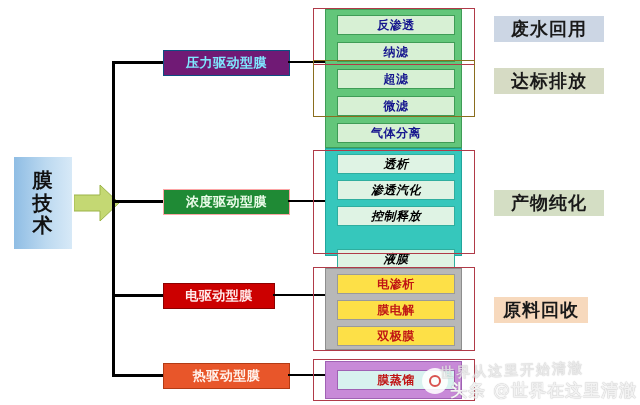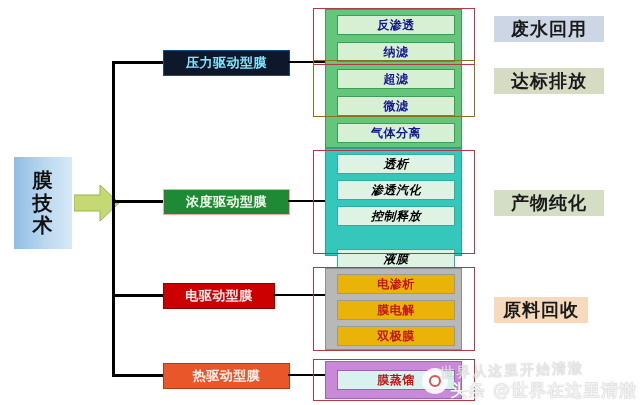--- a/index.html
+++ b/index.html
@@ -29,41 +29,41 @@
   .spine{position:absolute;background:#000;}
 
   
   .cat{
     position:absolute;height:24px;
     display:flex;align-items:center;justify-content:center;
     font-size:13px;font-weight:700;letter-spacing:.5px;
     font-family:"DejaVu Serif", serif;
     white-space:nowrap;
   }
-  .cat-1{left:163px;top:50px;width:125px;background:#0f172a;color:#7fe8ff;border:1px solid #0d4f82;}
+  .cat-1{left:163px;top:50px;width:125px;background:#701a75;color:#7fe8ff;border:1px solid #0d4f82;}
   .cat-2{left:163px;top:189px;width:125px;background:#1f8a35;color:#eafbe8;border:1px solid #fca5a5;}
   .cat-3{left:163px;top:283px;width:110px;background:#cc0000;color:#ffe9e9;border:1px solid #8d0000;}
   .cat-4{left:163px;top:363px;width:125px;background:#e8562a;color:#fff2ec;border:1px solid #b23b15;}
 
   
   .group{position:absolute;box-sizing:border-box;}
   .g-press{left:325px;top:9px;width:137px;height:139px;background:#63c67a;border:1px solid #3f9c56;}
   .g-conc {left:325px;top:148px;width:137px;height:108px;background:#36c7bc;border:1px solid #21a59c;}
   .g-elec {left:325px;top:268px;width:137px;height:82px;background:#b8b8b8;border:1px solid #8e8e8e;}
   .g-therm{left:325px;top:361px;width:137px;height:38px;background:#c88ad8;border:1px solid #a062b4;}
 
   .item{
     position:absolute;left:11px;height:20px;width:118px;box-sizing:border-box;
     display:flex;align-items:center;justify-content:center;
     font-size:12px;font-weight:700;letter-spacing:.5px;
     font-family:"DejaVu Serif", serif;white-space:nowrap;
   }
   .item-green{background:#d7f0d4;border:1px solid #3f9c56;color:#16168e;}
   .item-teal {background:#dff3e4;border:1px solid #2fae9f;color:#000000;font-style:italic;}
-  .item-gray {background:#eab308;border:1px solid #9a9a9a;color:#c01515;}
+  .item-gray {background:#fde047;border:1px solid #9a9a9a;color:#c01515;}
   .item-purp {background:#d8f2ef;border:1px solid #a062b4;color:#c01515;}
 
   
   .bracket{position:absolute;border:1.5px solid #b03a48;box-sizing:border-box;background:transparent;}
   .bracket-olive{position:absolute;border:1.5px solid #8a6d1e;box-sizing:border-box;background:transparent;}
 
   
   .out{
     position:absolute;height:26px;
     display:flex;align-items:center;justify-content:center;

